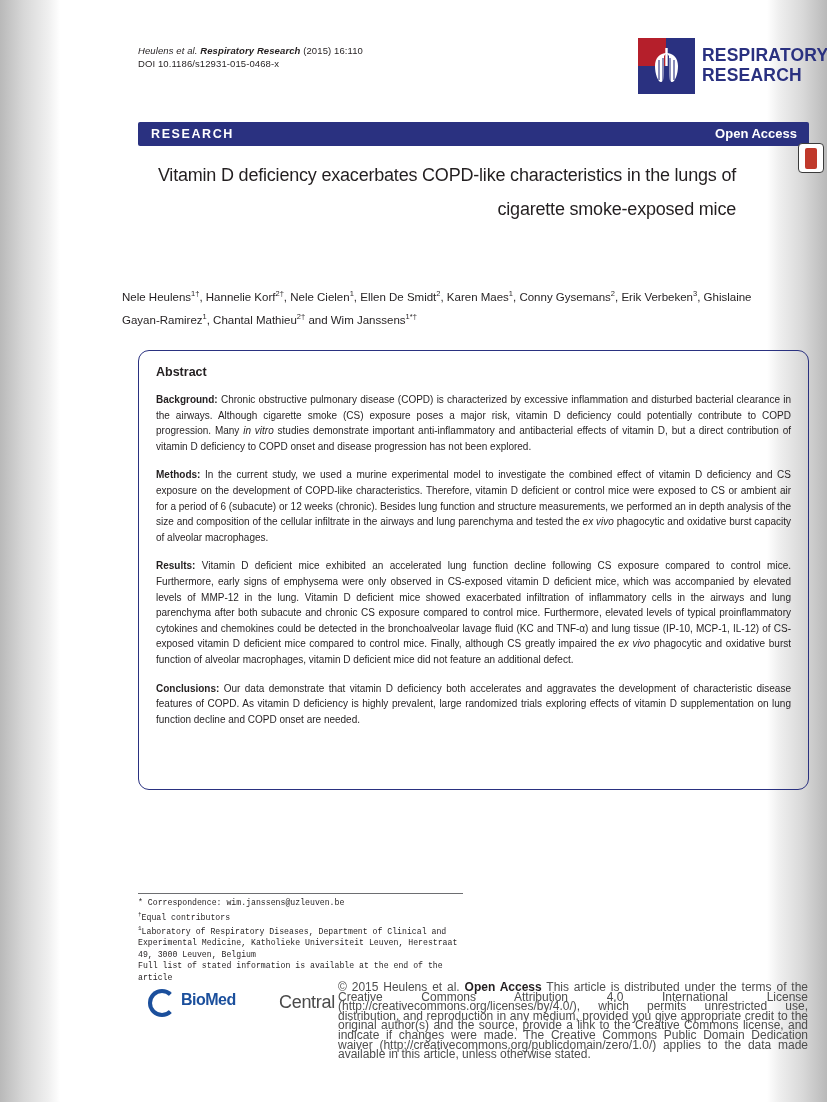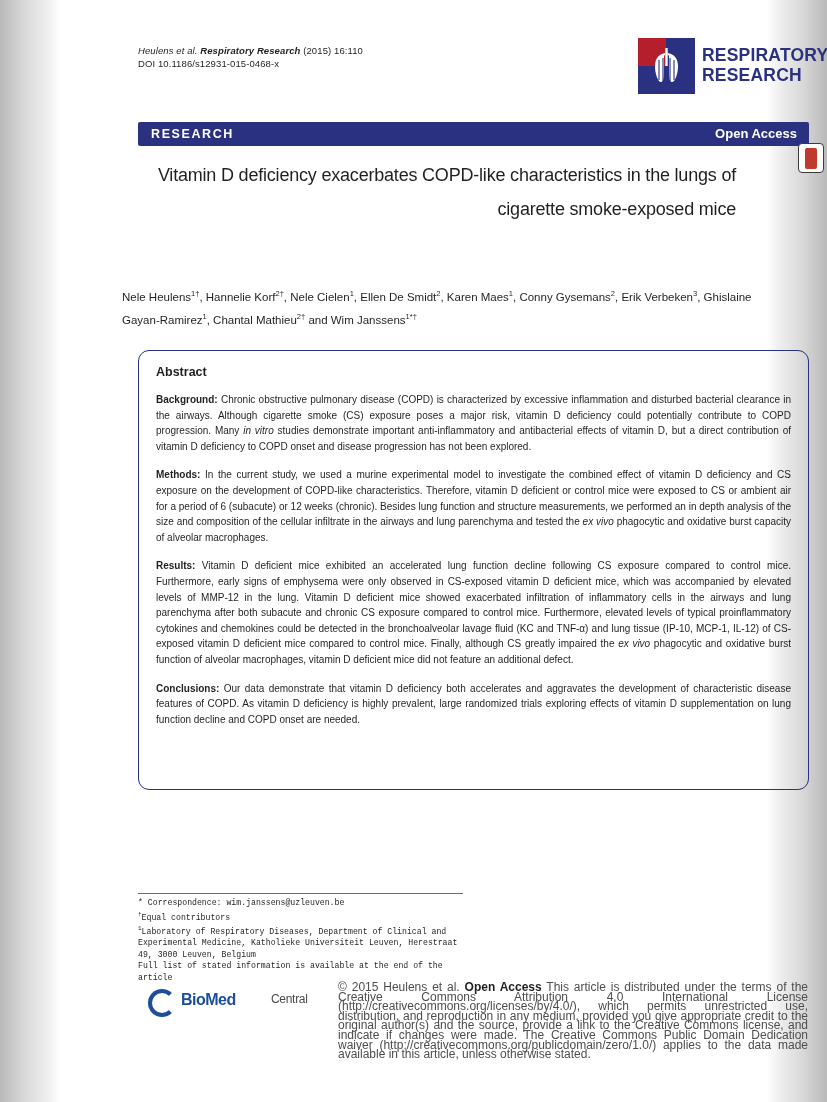--- a/index.html
+++ b/index.html
@@ -246,23 +246,23 @@
     position: absolute;
     left: 33px;
     top: 3px;
     font-size: 16px;
     font-weight: bold;
     color: #1b4f9c;
     letter-spacing: -0.5px;
   }
   .bmc-central {
     position: absolute;
-    left: 91px;
+    left: 99px;
     top: 4px;
-    font-size: 12px;
+    font-size: 18px;
     color: #4a4a4a;
     letter-spacing: -0.3px;
     padding-left: 32px;
   }
 
   
   .license {
     position: absolute;
     left: 278px;
     top: 983px;

